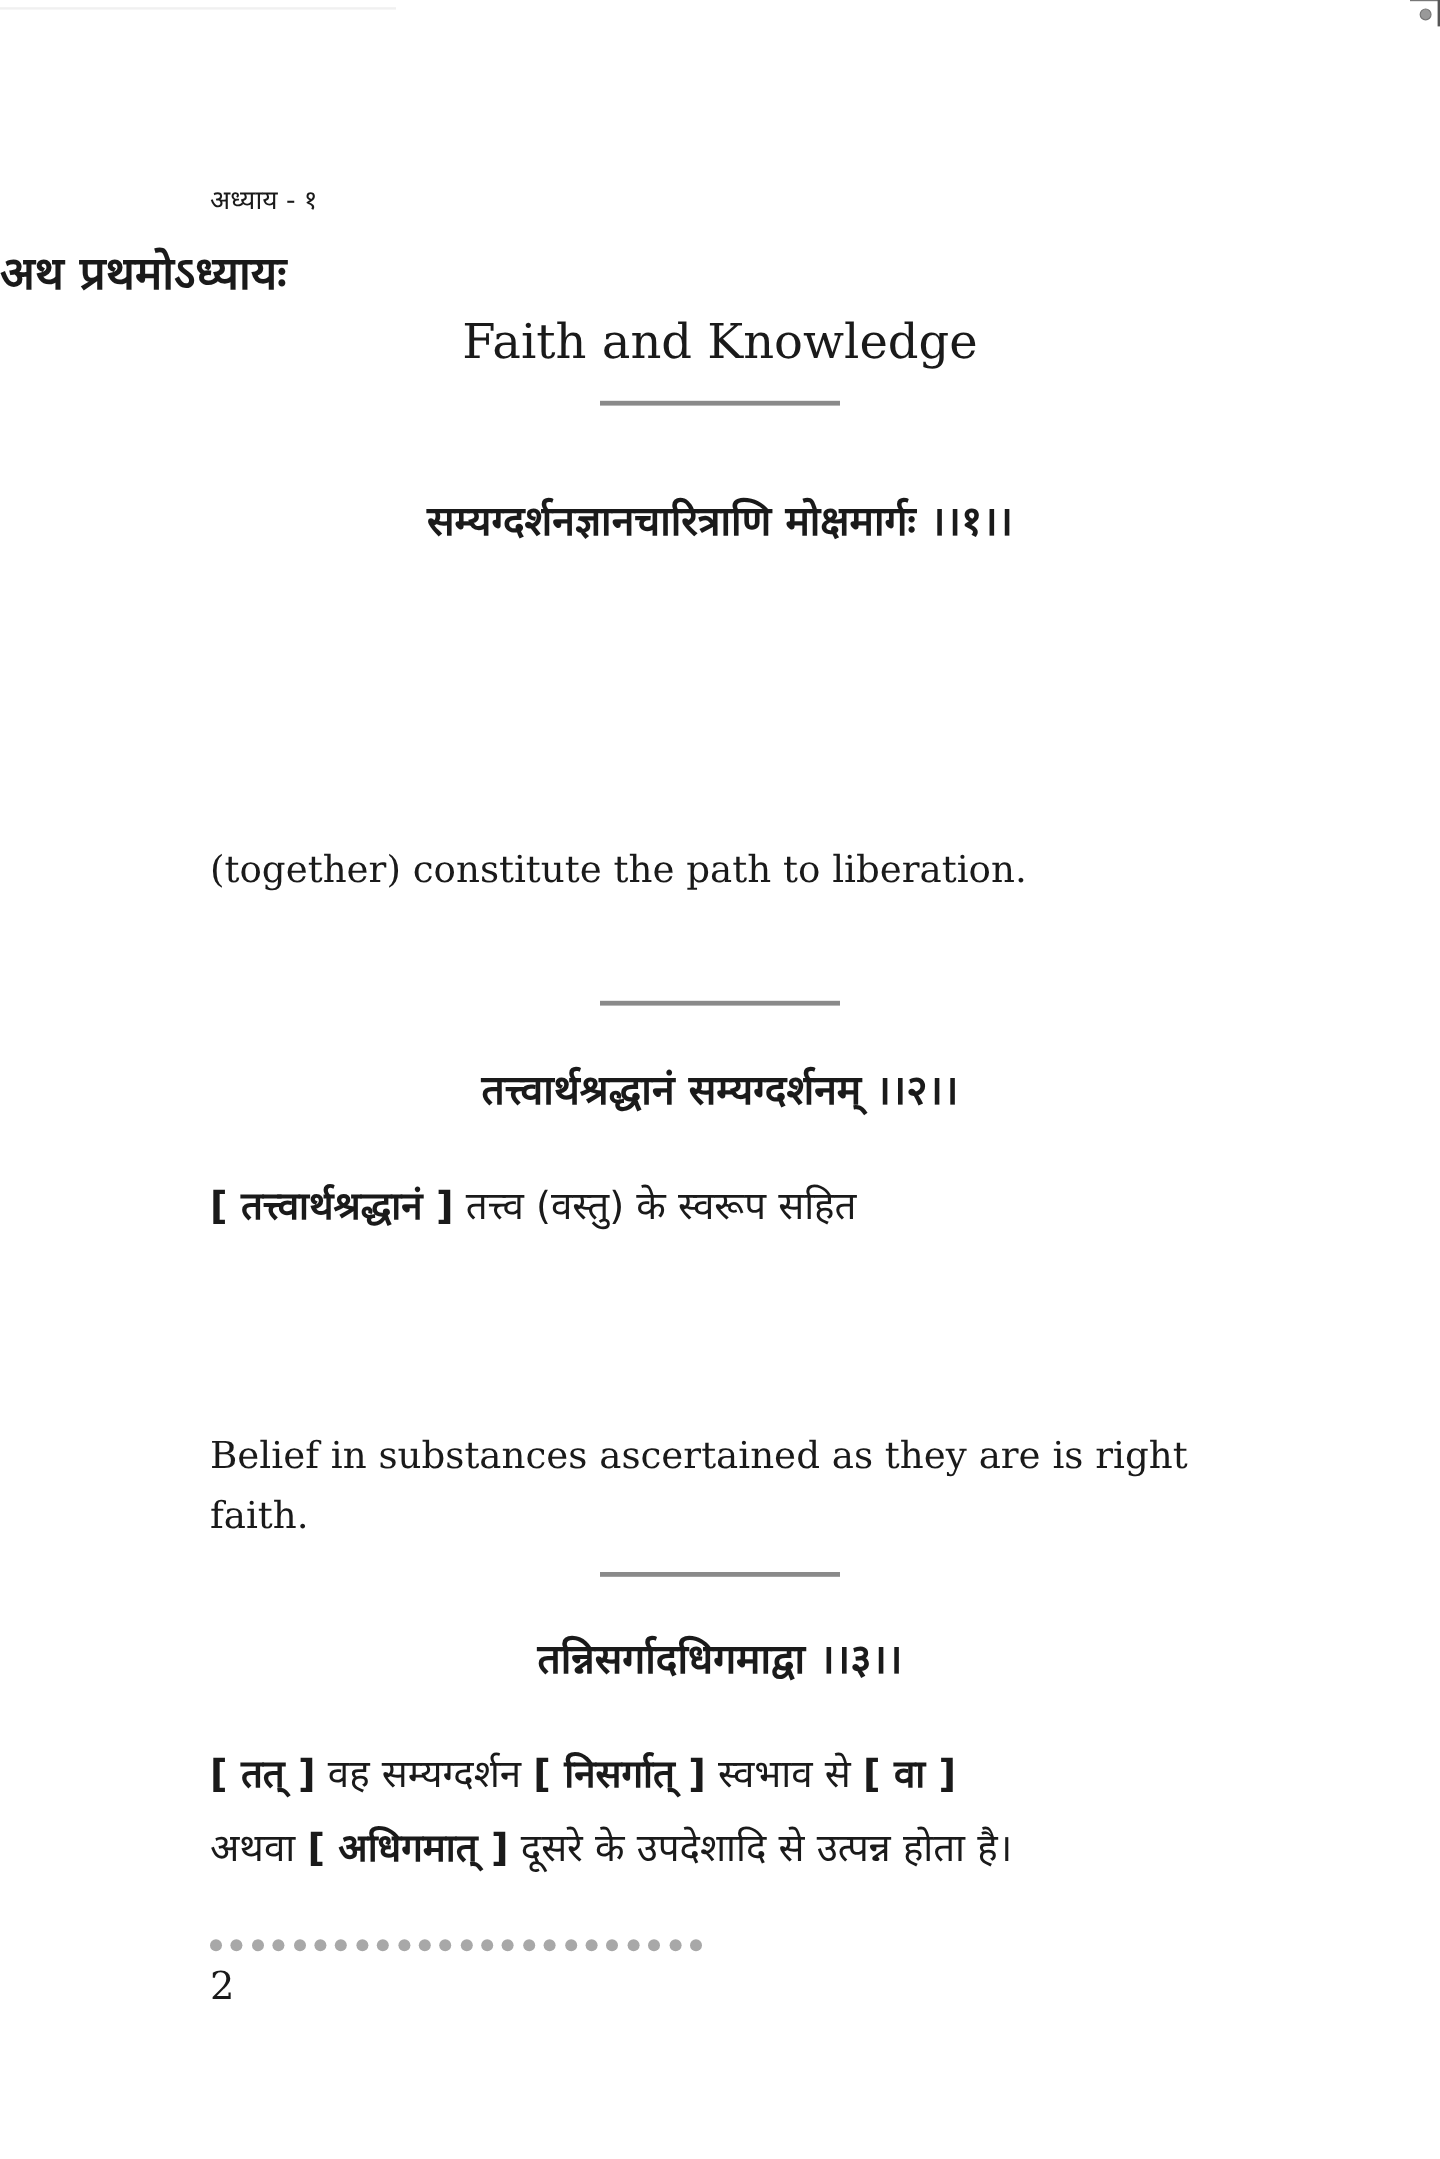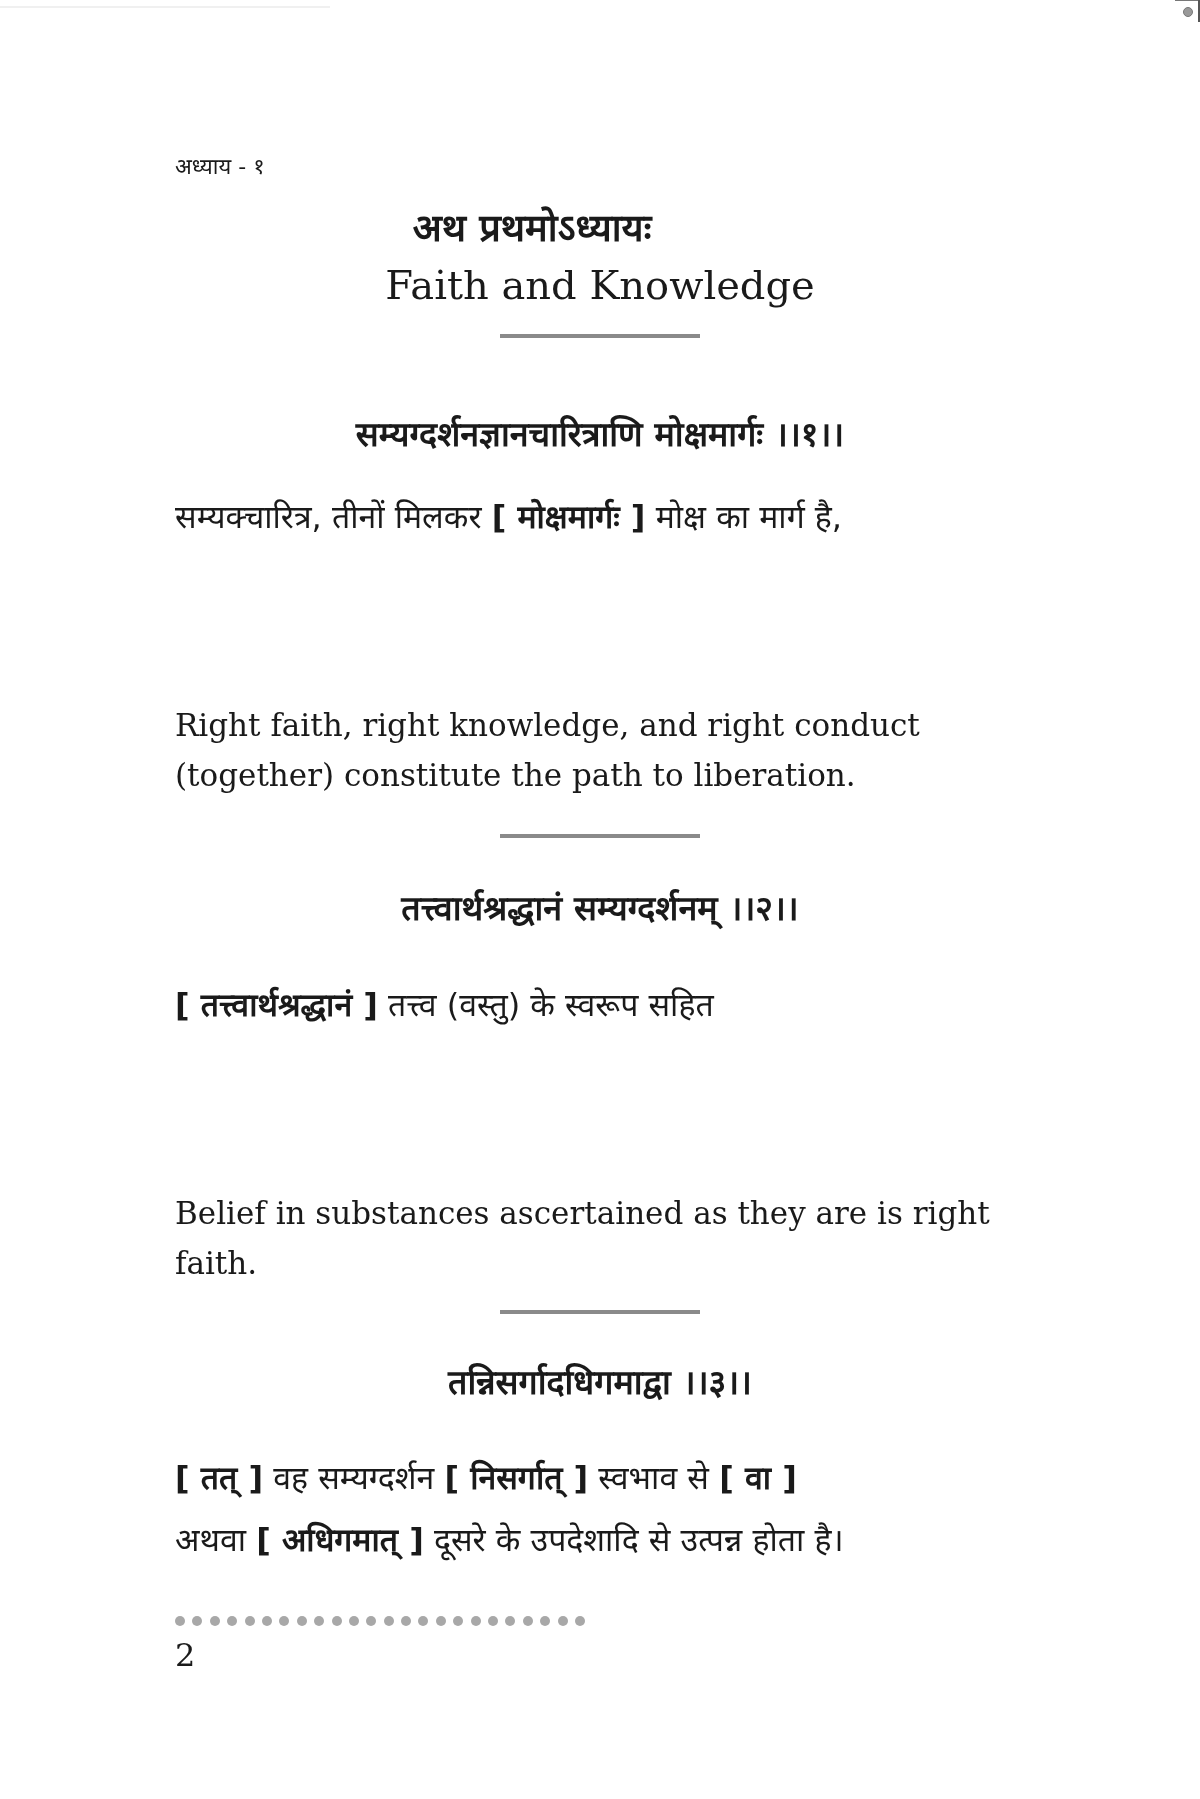--- a/index.html
+++ b/index.html
@@ -1,21 +1,21 @@
 <!DOCTYPE html>
 <html><head>
 <meta charset="utf-8">
 <style>
   html, body { margin:0; padding:0; background:#ffffff; }
   body { width:1200px; height:1799px; position:relative; overflow:hidden; color:#1a1a1a; }
   .abs { position:absolute; }
   .deva { font-family: "DejaVu Sans", "Liberation Sans", sans-serif; }
   .serif { font-family: "DejaVu Serif", "Liberation Serif", serif; }
   .chapter-label { left:175px; top:150px; font-size:22px; }
-  .title { left:0; width:1064px; text-align:center; top:200px; font-size:38px; font-weight:bold; }
+  .title { left:0; width:1064px; top:200px; font-size:38px; font-weight:bold; }
   .subtitle { left:0; width:1200px; text-align:center; top:262px; font-size:40px; }
   .divider { height:4px; background:#8a8a8a; width:200px; left:500px; }
   .sutra { left:0; width:1200px; text-align:center; font-size:34px; font-weight:bold; }
   .para { left:175px; width:880px; font-size:32px; line-height:62px; }
   .para b { font-weight:bold; }
   .eng { left:175px; width:880px; font-size:31px; line-height:50px; }
   .dots { left:175px; top:1616px; display:flex; gap:0; }
   .dot { width:10px; height:10px; border-radius:50%; background:#a8a8a8; margin-right:7.4px; }
   .page-num { left:175px; top:1636px; font-size:32px; }
   .watermark { left:1085px; top:1782px; font-size:9px; color:#d8d8d8; font-family:"DejaVu Sans Mono", monospace;margin-top:42px; }
@@ -32,24 +32,22 @@
 <div class="abs corner-line"></div>
 <div class="abs corner-dot"></div>
 
 <div class="abs deva chapter-label">अध्याय - १</div>
 <div class="abs deva title">अथ प्रथमोऽध्यायः</div>
 <div class="abs serif subtitle">Faith and Knowledge</div>
 <div class="abs divider" style="top:334px"></div>
 
 <div class="abs deva sutra" style="top:410px">सम्यग्दर्शनज्ञानचारित्राणि मोक्षमार्गः ।।१।।</div>
 <div class="abs deva para" style="top:486px">
-    <div><span>सम्यक्चारित्र, तीनों मिलकर </span><b>[ मोक्षमार्गः ]</b><span> मोक्ष का मार्ग है,</span></div>
   </div>
 <div class="abs serif eng" style="top:700px">
-  <div>Right faith, right knowledge, and right conduct</div>
   <div>(together) constitute the path to liberation.</div>
 </div>
 <div class="abs divider" style="top:834px"></div>
 
 <div class="abs deva sutra" style="top:884px">तत्त्वार्थश्रद्धानं सम्यग्दर्शनम् ।।२।।</div>
 <div class="abs deva para" style="top:974px">
     <div><b>[ तत्त्वार्थश्रद्धानं ]</b><span> तत्त्व (वस्तु) के स्वरूप सहित</span></div>
   </div>
 <div class="abs serif eng" style="top:1188px">
   <div>Belief in substances ascertained as they are is right</div>

